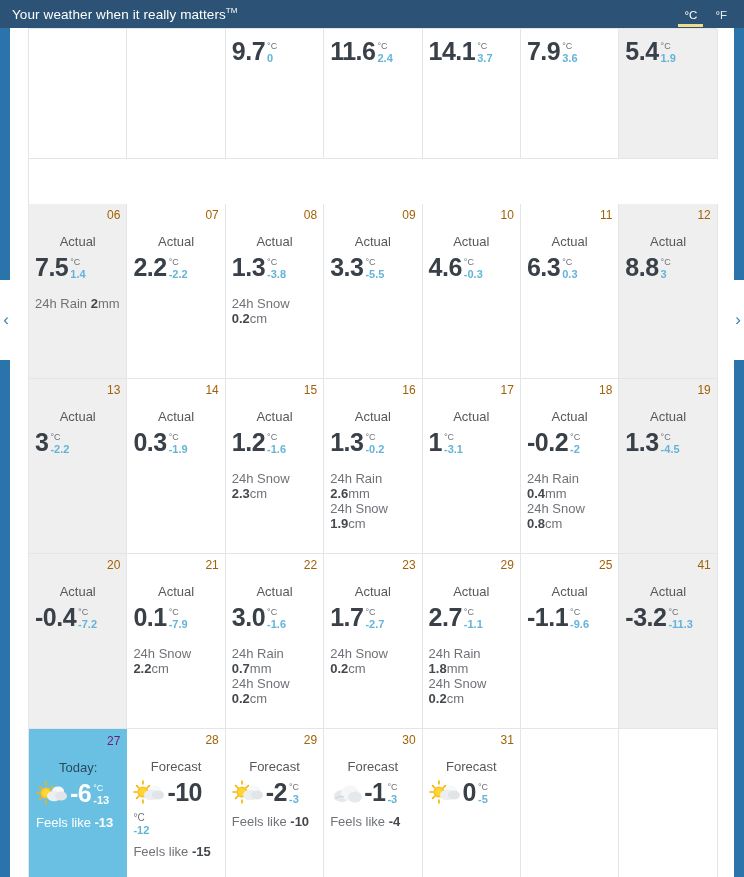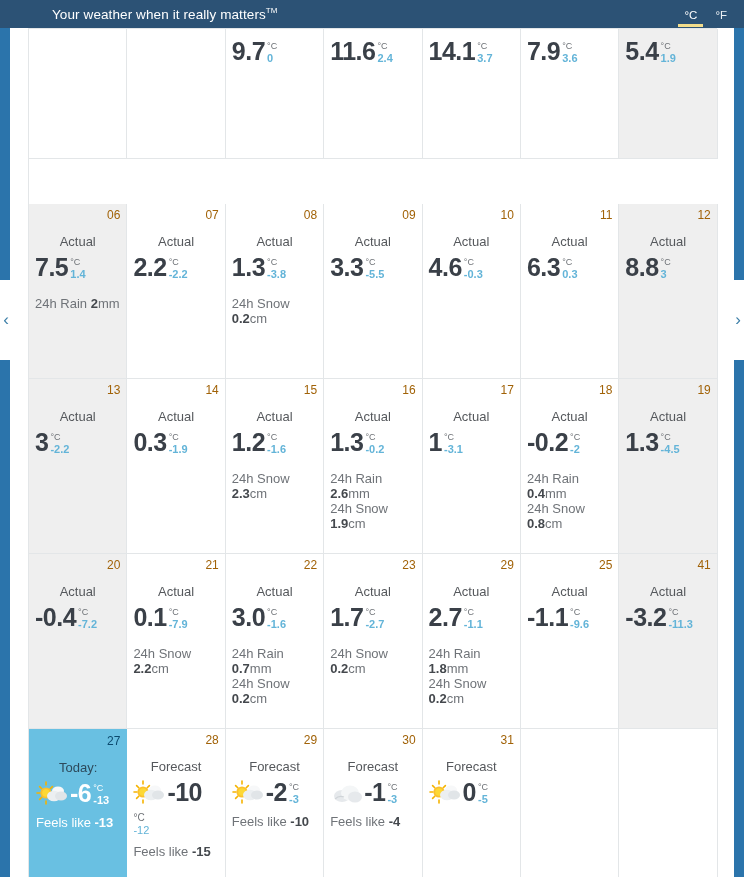--- a/index.html
+++ b/index.html
@@ -18,21 +18,20 @@
 
   
   .header {
     position: absolute;
     top: 0; left: 0;
     width: 744px; height: 28px;
     background: #2c5275;
     color: #ffffff;
     display: flex;
     align-items: center;
-    padding-left: 40px;
   }
   .brand {
     font-size: 13.5px;
     color: #ffffff;
     margin-left: 12px;
     letter-spacing: 0.1px;
     white-space: nowrap;
   }
   .brand sup {
     font-size: 8px;
@@ -121,21 +120,21 @@
   }
   .cell.empty { background: #ffffff; }
 
   .daynum {
     text-align: right;
     font-size: 12px;
     color: #a16207;
     line-height: 14px;
     height: 14px;
   }
-  .cell.today .daynum { color: #0c4a6e; }
+  .cell.today .daynum { color: #701a75; }
 
   .label {
     text-align: center;
     font-size: 13px;
     color: #55585c;
     margin-top: 13px;
     line-height: 14px;
   }
   .cell.today .label { color: #2d4a5c; }
 
@@ -178,21 +177,21 @@
 
   
   .fc-unit-block {
     font-size: 10px;
     color: #6d7176;
     line-height: 13px;
     margin-top: 4px;
   }
   .fc-unit-block .lo {
     color: #63b4d8;
-    font-weight: normal;
+    font-weight: bold;
     font-size: 11px;
     display: block;
   }
 
   .extras {
     margin-top: 7px;
     font-size: 13px;
     color: #6f7378;
     line-height: 15px;
   }

